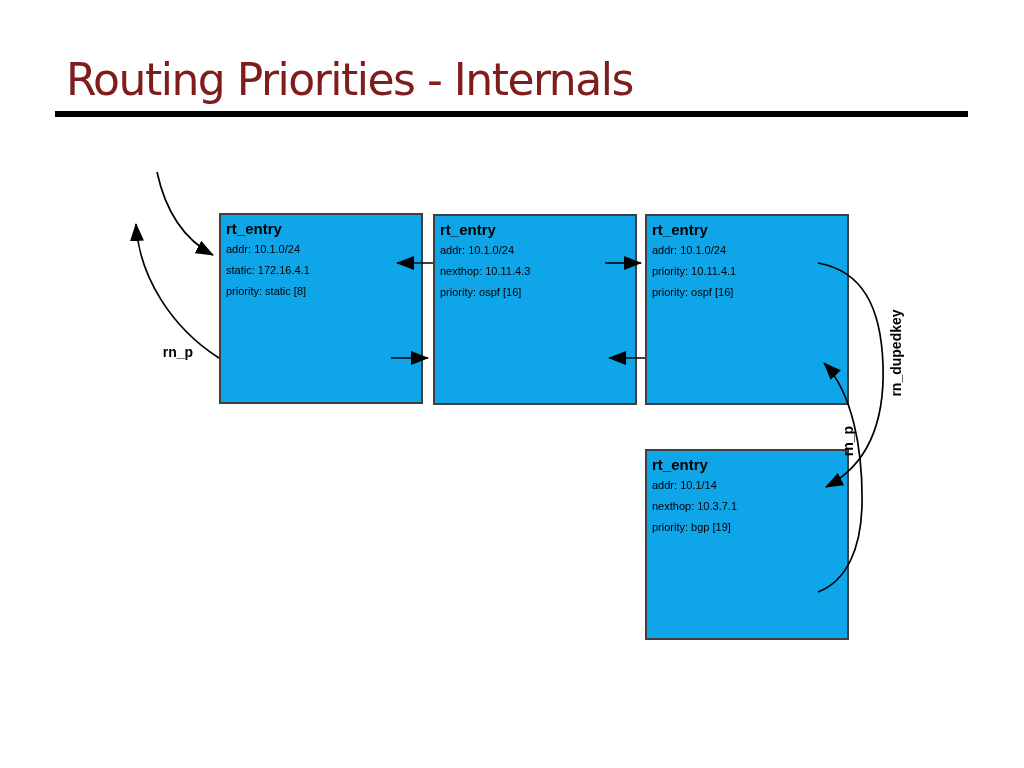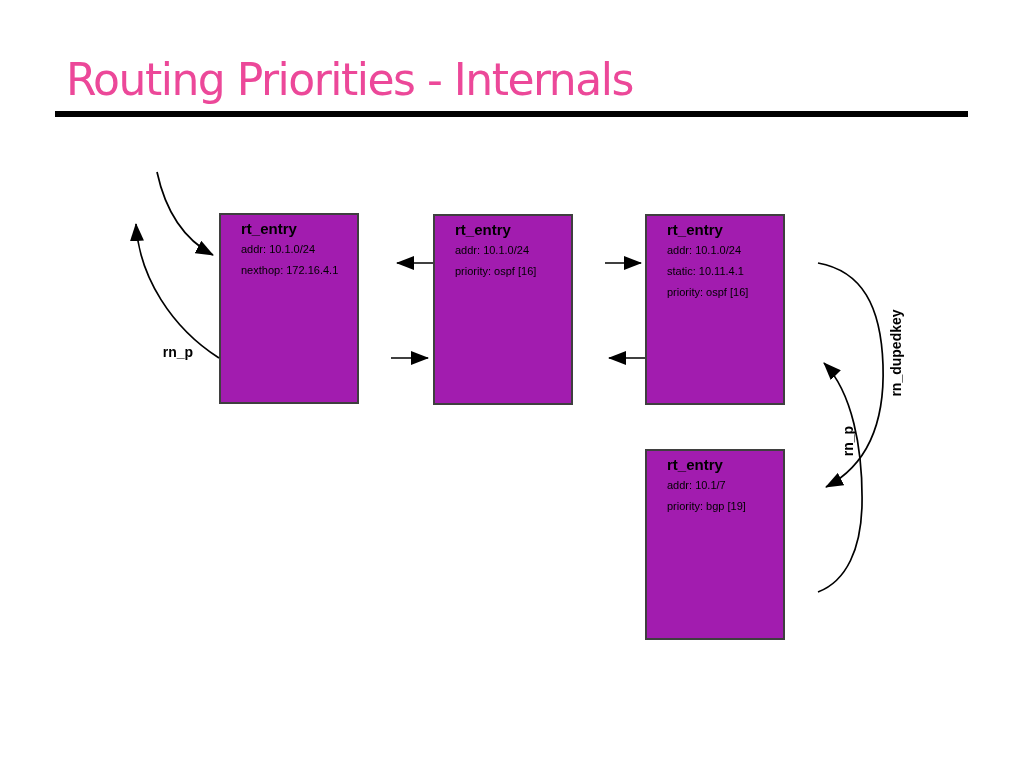--- a/index.html
+++ b/index.html
@@ -3,67 +3,70 @@
 <meta charset="utf-8">
 <style>
   html,body{margin:0;padding:0;background:#ffffff;}
   .slide{
     position:relative;width:1024px;height:768px;background:#ffffff;
     overflow:hidden;font-family:"Liberation Sans",sans-serif;color:#000;
   }
   .title{
     position:absolute;left:66px;top:56px;margin:0;
     font-family:"DejaVu Sans",sans-serif;font-weight:400;
-    font-size:44px;letter-spacing:-1.5px;line-height:1.1;color:#ec4899;
+    font-size:44px;letter-spacing:-1.5px;line-height:1.1;color:#7f1d1d;
     white-space:nowrap;
   }
   .title-rule{
     position:absolute;left:55px;top:111px;width:913px;height:6px;background:#000;
   }
   .diagram-svg{position:absolute;left:0;top:0;width:1024px;height:768px;}
   .node{
-    position:absolute;width:140px;height:191px;box-sizing:border-box;
-    border:2px solid #3f3f3f;background:#a21caf;padding:3px 20px;
+    position:absolute;width:204px;height:191px;box-sizing:border-box;
+    border:2px solid #3f3f3f;background:#0ea5e9;padding:3px 5px;
   }
   .node-title{font-size:15px;line-height:21px;font-weight:bold;white-space:nowrap;}
   .node-line{font-size:11px;line-height:21px;white-space:nowrap;}
   .svg-label{
     font-family:"Liberation Sans",sans-serif;font-size:14px;font-weight:bold;fill:#000;
   }
 </style>
 </head>
 <body>
 
 <div class="slide">
 
   <h1 class="title">Routing Priorities - Internals</h1>
   <div class="title-rule"></div>
 
   <div class="node" style="left:219px;top:213px;">
     <div class="node-title">rt_entry</div>
     <div class="node-line">addr: 10.1.0/24</div>
-    <div class="node-line">nexthop: 172.16.4.1</div>
+    <div class="node-line">static: 172.16.4.1</div>
+    <div class="node-line">priority: static [8]</div>
   </div>
 
   <div class="node" style="left:433px;top:214px;">
     <div class="node-title">rt_entry</div>
     <div class="node-line">addr: 10.1.0/24</div>
+    <div class="node-line">nexthop: 10.11.4.3</div>
     <div class="node-line">priority: ospf [16]</div>
   </div>
 
   <div class="node" style="left:645px;top:214px;">
     <div class="node-title">rt_entry</div>
     <div class="node-line">addr: 10.1.0/24</div>
-    <div class="node-line">static: 10.11.4.1</div>
+    <div class="node-line">priority: 10.11.4.1</div>
     <div class="node-line">priority: ospf [16]</div>
   </div>
 
   <div class="node" style="left:645px;top:449px;">
     <div class="node-title">rt_entry</div>
-    <div class="node-line">addr: 10.1/7</div>
+    <div class="node-line">addr: 10.1/14</div>
+    <div class="node-line">nexthop: 10.3.7.1</div>
     <div class="node-line">priority: bgp [19]</div>
   </div>
 
   <svg class="diagram-svg" viewBox="0 0 1024 768">
     <defs>
       <marker id="ah" markerUnits="userSpaceOnUse" markerWidth="20" markerHeight="14" viewBox="0 0 20 14" refX="17" refY="7" orient="auto">
         <path d="M0,0 L18,7 L0,14 Z" fill="#000"></path>
       </marker>
     </defs>
 

